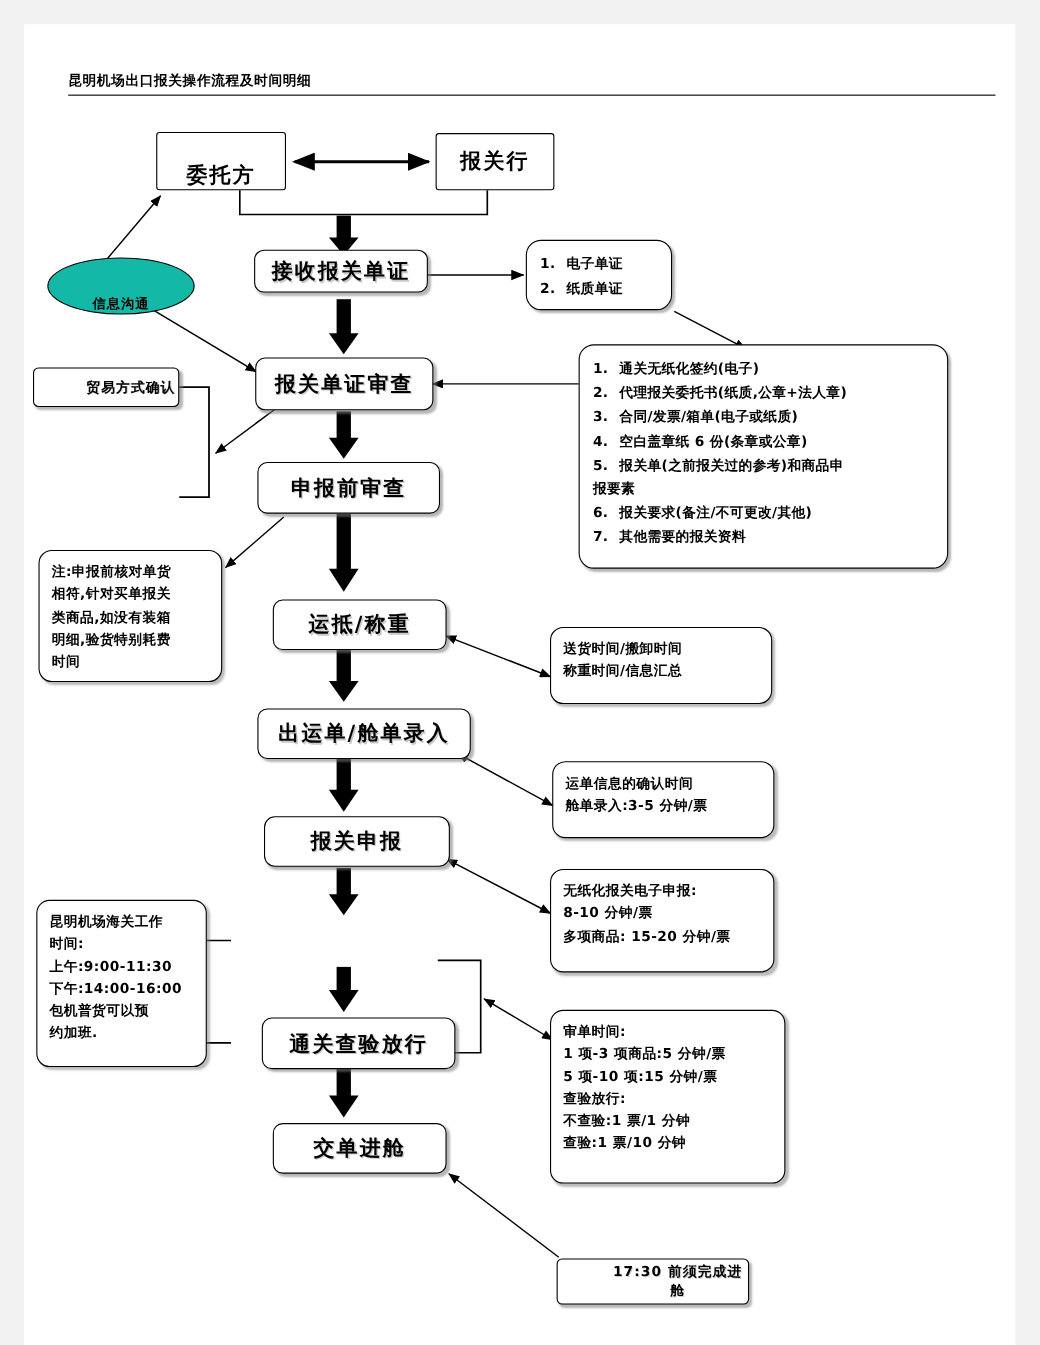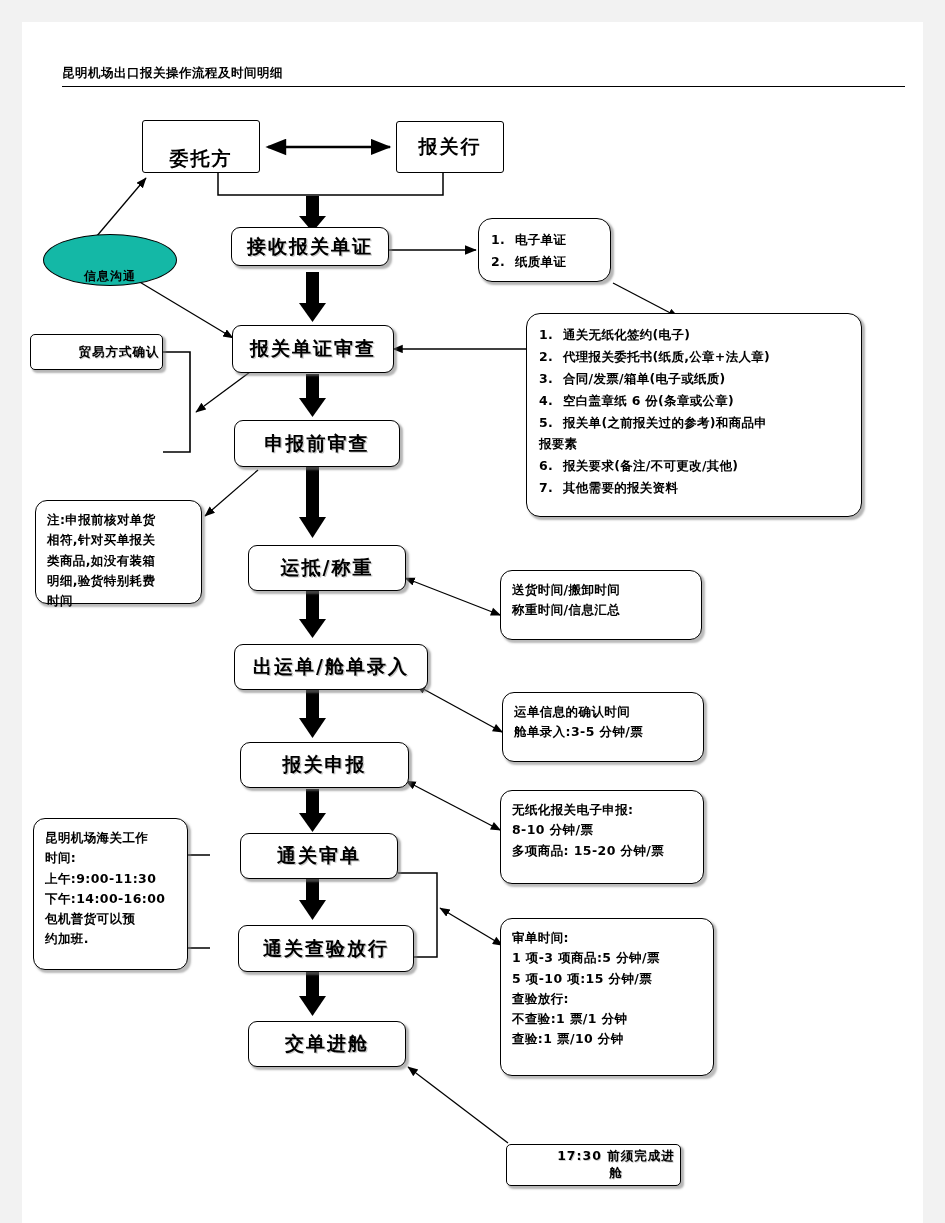--- a/index.html
+++ b/index.html
@@ -255,21 +255,21 @@
 
   <div class="node small" style="left:30px;top:334px;width:133px;height:36px;">
     <span>贸易方式确认</span>
   </div>
 
 
   <div class="node proc" style="left:234px;top:420px;width:166px;height:47px;">
     <span>申报前审查</span>
   </div>
 
-  <div class="node note" style="left:35px;top:500px;width:167px;height:104px;">
+  <div class="node note" style="left:35px;top:500px;width:167px;height:120px;">
     <span class="ln">注:申报前核对单货</span>
     <span class="ln">相符,针对买单报关</span>
     <span class="ln">类商品,如没有装箱</span>
     <span class="ln">明细,验货特别耗费</span>
     <span class="ln">时间</span>
   </div>
 
   <div class="node proc" style="left:248px;top:545px;width:158px;height:46px;">
     <span>运抵/称重</span>
   </div>
@@ -291,23 +291,20 @@
   <div class="node proc" style="left:240px;top:742px;width:169px;height:46px;border-radius:10px;">
     <span>报关申报</span>
   </div>
 
   <div class="node note" style="left:500px;top:790px;width:204px;height:94px;">
     <span class="ln">无纸化报关电子申报:</span>
     <span class="ln">8-10 分钟/票</span>
     <span class="ln">多项商品: 15-20 分钟/票</span>
   </div>
 
-  <div class="node proc" style="left:240px;top:833px;width:158px;height:46px;">
-    <span>通关审单</span>
-  </div>
 
   <div class="node note" style="left:33px;top:818px;width:155px;height:152px;">
     <span class="ln">昆明机场海关工作</span>
     <span class="ln">时间:</span>
     <span class="ln">上午:9:00-11:30</span>
     <span class="ln">下午:14:00-16:00</span>
     <span class="ln">包机普货可以预</span>
     <span class="ln">约加班.</span>
   </div>
 

